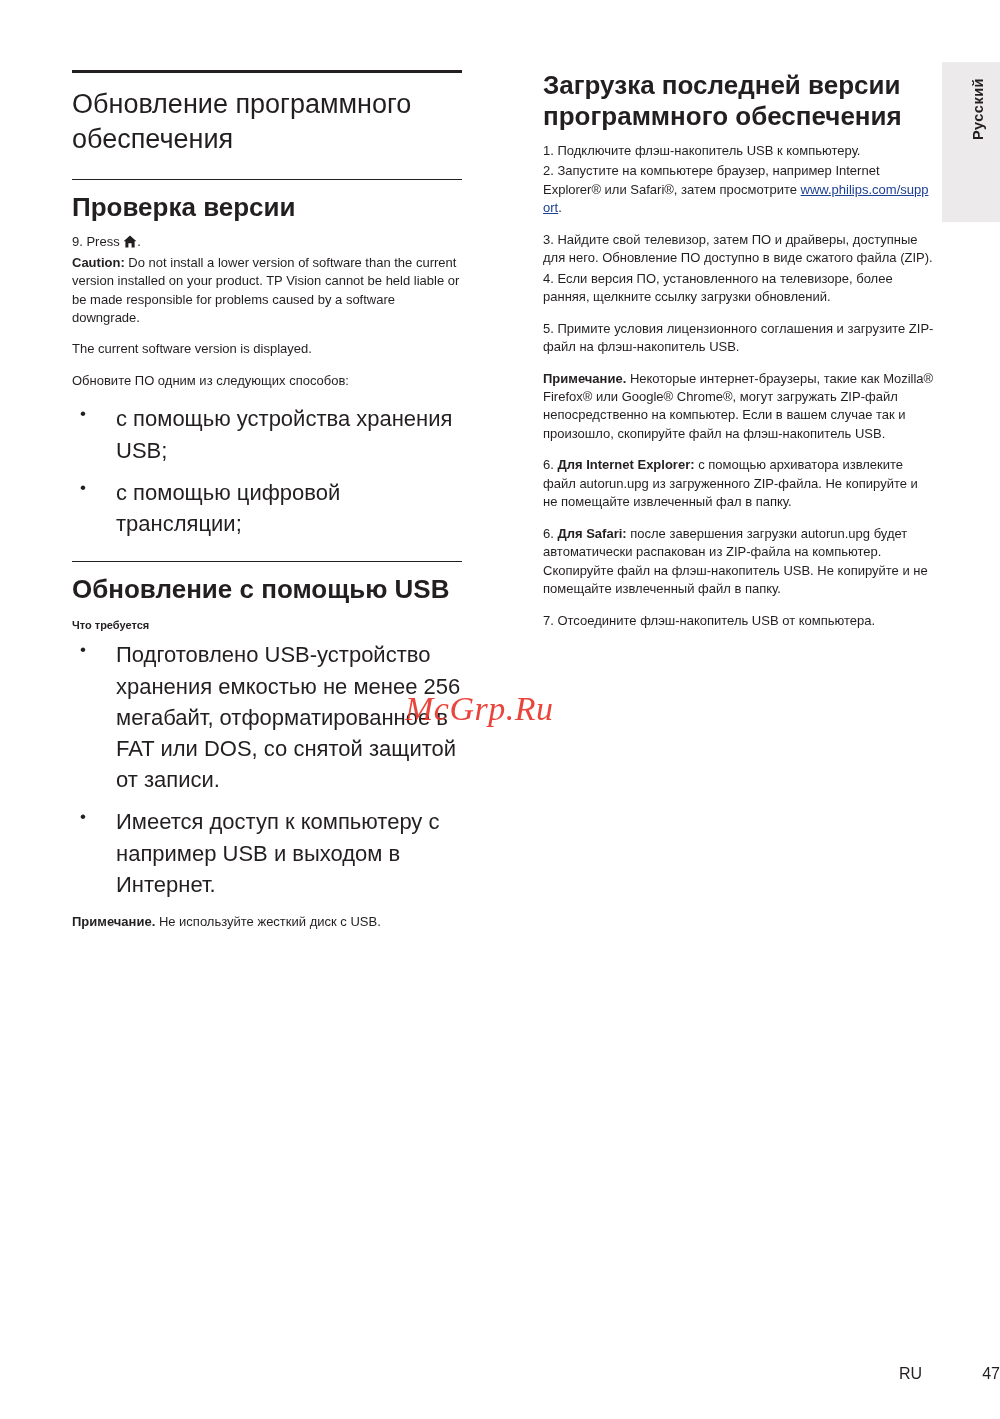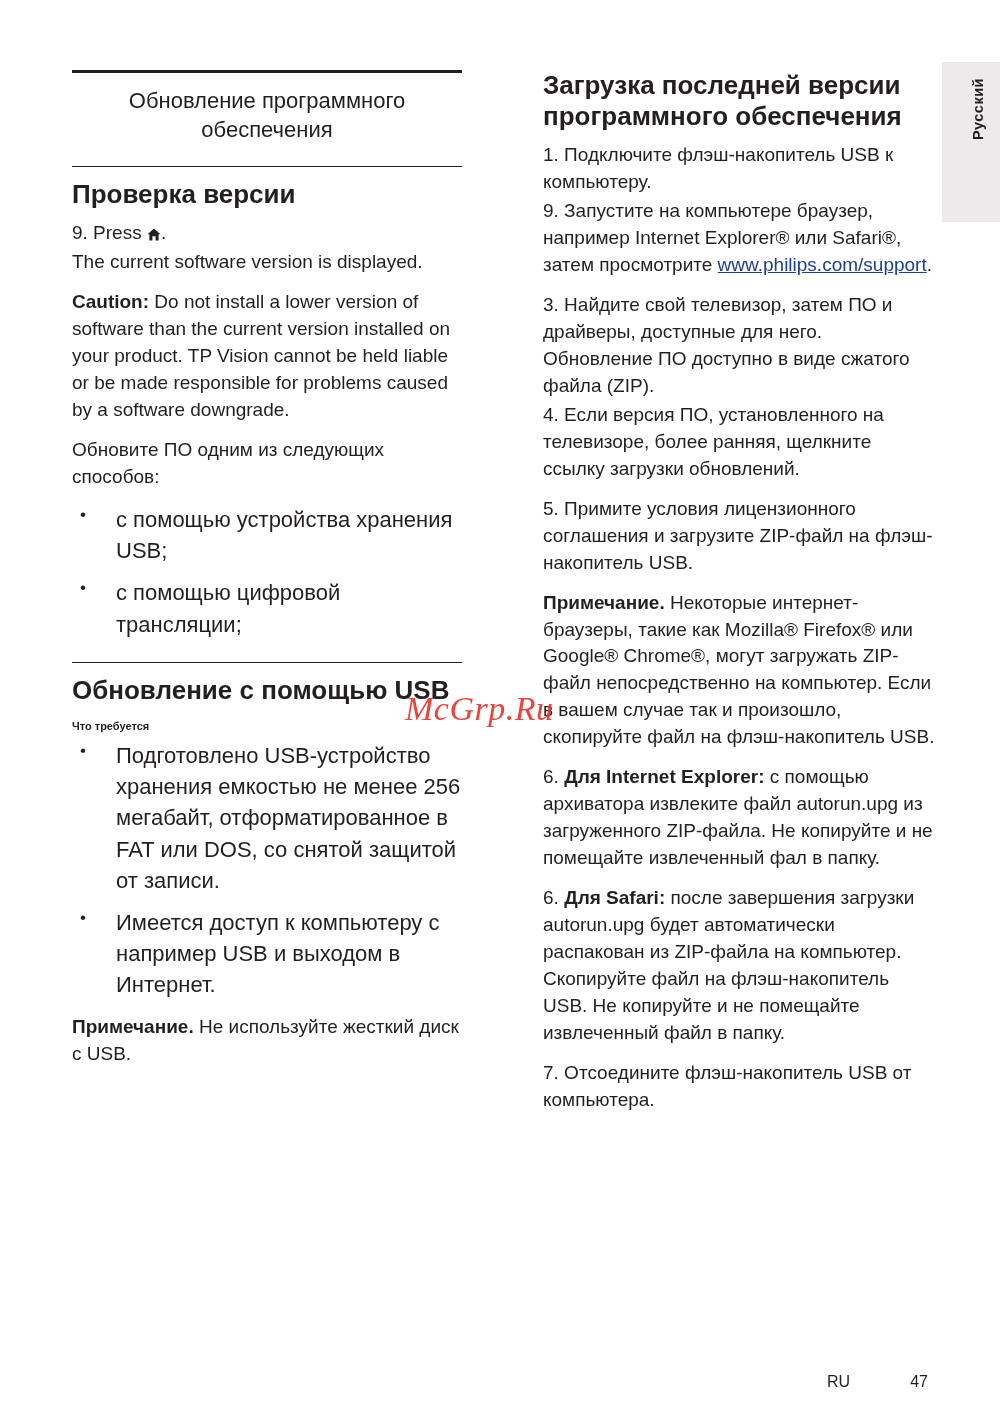--- a/index.html
+++ b/index.html
@@ -63,41 +63,40 @@
     margin: 0 0 14px 0;
     width: 390px;
   }
   .rule-thin {
     border-top: 1.5px solid #231f20;
     margin: 22px 0 12px 0;
     width: 390px;
   }
 
   h1.title {
-    font-size: 22px;
+    font-size: 27px;
     line-height: 1.30;
     font-weight: normal;
     margin: 0 0 8px 0;
     color: #231f20;
-    text-align: center;
   }
   h2.sub {
     font-size: 26px;
     font-weight: bold;
     margin: 0 0 10px 0;
     color: #231f20;
   }
   h3.sub2 {
     font-size: 11px;
     font-weight: bold;
     margin: 14px 0 8px 0;
     color: #231f20;
   }
   p {
-    font-size: 19px;
+    font-size: 13px;
     line-height: 1.42;
     margin: 0 0 13px 0;
   }
   p.tight { margin-bottom: 2px; }
   .b { font-weight: bold; }
   a.link {
     color: #1c3f94;
     text-decoration: underline;
     word-break: break-all;
   }
@@ -127,24 +126,23 @@
     width: 14px;
     height: 13px;
     position: relative;
     top: 2px;
   }
 
   
   .footer {
     position: absolute;
     left: 0;
-    bottom: 28px;
+    bottom: 36px;
     width: 1000px;
     text-align: right;
-    padding-right: 72px;
     box-sizing: border-box;
     font-size: 16px;
     color: #231f20;
   }
   .footer .lang {
     display: inline-block;
     margin-right: 52px;
   }
   .footer .pageno {
     display: inline-block;
@@ -184,25 +182,25 @@
 
     <h2 class="sub">Проверка версии</h2>
 
     <p class="tight">
       <span>9. Press </span><span class="home-icon"><svg width="14" height="13" viewBox="0 0 14 13">
             <path d="M7 0.6 L13.4 6.2 L11.6 6.2 L11.6 12.4 L8.6 12.4 L8.6 8.2 L5.4 8.2 L5.4 12.4 L2.4 12.4 L2.4 6.2 L0.6 6.2 Z" fill="#231f20"></path>
           </svg></span><span>.</span>
     </p>
 
 
+    <p>
+      <span class="b">Caution:</span><span> Do not install a lower version of software than the current version installed on your product. TP Vision cannot be held liable or be made responsible for problems caused by a software downgrade.</span>
+    </p>
+
     <p>The current software version is displayed.</p>
-
-    <p>
-      <span class="b">Caution:</span><span> Do not install a lower version of software than the current version installed on your product. TP Vision cannot be held liable or be made responsible for problems caused by a software downgrade.</span>
-    </p>
 
     <p>Обновите ПО одним из следующих способов:</p>
 
     <ul class="bul">
       <li>с помощью устройства хранения USB;</li>
       <li>с помощью цифровой трансляции;</li>
     </ul>
 
     <div class="rule-thin"></div>
 
@@ -221,21 +219,21 @@
 
   </div>
 
   <div class="col col-right">
 
     <h2 class="sub">Загрузка последней версии программного обеспечения</h2>
 
     <p class="tight">1. Подключите флэш-накопитель USB к компьютеру.</p>
 
     <p>
-      <span>9. Запустите на компьютере браузер, например Internet Explorer® или Safari®, затем просмотрите </span><a class="link" href="#">www.philips.com/support</a><span>.</span>
+      <span>2. Запустите на компьютере браузер, например Internet Explorer® или Safari®, затем просмотрите </span><a class="link" href="#">www.philips.com/support</a><span>.</span>
     </p>
 
     <p class="tight">3. Найдите свой телевизор, затем ПО и драйверы, доступные для него. Обновление ПО доступно в виде сжатого файла (ZIP).</p>
 
     <p>4. Если версия ПО, установленного на телевизоре, более ранняя, щелкните ссылку загрузки обновлений.</p>
 
     <p>5. Примите условия лицензионного соглашения и загрузите ZIP-файл на флэш-накопитель USB.</p>
 
     <p>
       <span class="b">Примечание.</span><span> Некоторые интернет-браузеры, такие как Mozilla® Firefox® или Google® Chrome®, могут загружать ZIP-файл непосредственно на компьютер. Если в вашем случае так и произошло, скопируйте файл на флэш-накопитель USB.</span>

